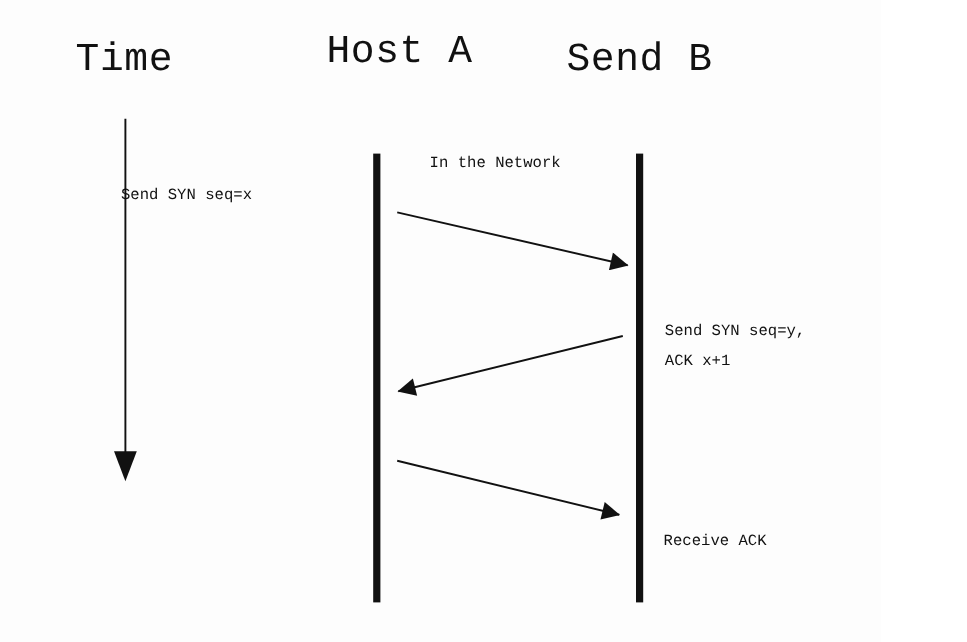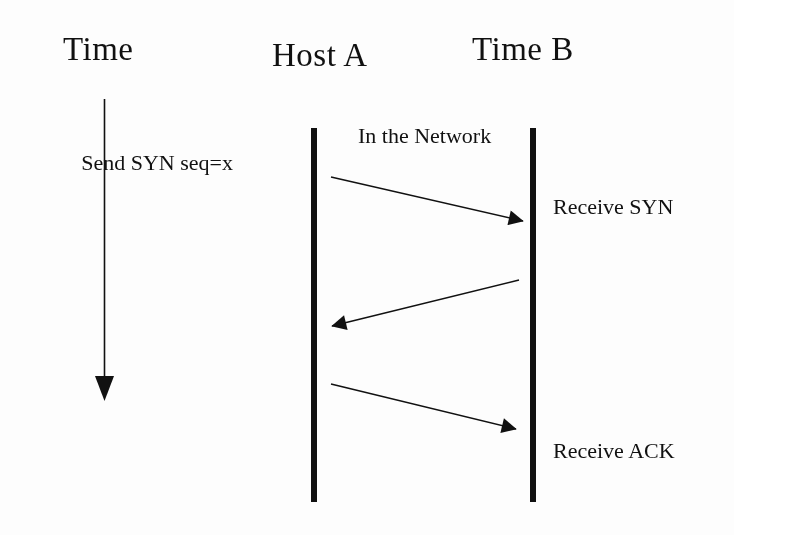--- a/index.html
+++ b/index.html
@@ -4,34 +4,34 @@
 <style>
   :root{
     --ink:#111111;
     --bg:#fdfdfd;
   }
   html,body{margin:0;padding:0;background:#ffffff;}
   .canvas{
     position:relative;
     width:734px;height:535px;
     background:var(--bg);
-    font-family:Liberation Serif, serif;
+    font-family:Liberation Mono, monospace;
     color:var(--ink);
     overflow:hidden;
   }
   .hdr{
     position:absolute;
     font-size:33px;
     line-height:1.2;
     letter-spacing:0.5px;
     white-space:nowrap;
   }
   .lbl{
     position:absolute;
-    font-size:22px;
+    font-size:13px;
     line-height:22px;
     white-space:nowrap;
   }
   .lbl.two-line span{display:block;line-height:25px;}
   .right-align{text-align:right;}
   .lifeline{
     position:absolute;
     top:128px;
     width:6px;height:374px;
     background:var(--ink);
@@ -45,22 +45,22 @@
   }
   svg .stroke{stroke:var(--ink);stroke-width:1.6;fill:none;}
   svg .fill{fill:var(--ink);stroke:none;}
 </style>
 </head>
 <body>
 
 <div class="canvas">
 
   <div class="hdr" style="left:63px;top:30px;">Time</div>
-  <div class="hdr" style="left:272px;top:36px;">Host A</div>
-  <div class="hdr" style="left:472px;top:30px;">Time B</div>
+  <div class="hdr" style="left:272px;top:24px;">Host A</div>
+  <div class="hdr" style="left:472px;top:30px;">Send B</div>
 
   <svg class="overlay" viewBox="0 0 806 535" aria-hidden="true">
     <defs>
       <marker id="ah" viewBox="0 0 10 10" refX="9.5" refY="5" markerWidth="22" markerHeight="15" orient="auto" markerUnits="userSpaceOnUse">
         <path d="M0,0 L10,5 L0,10 z" fill="#111111"></path>
       </marker>
     </defs>
 
     <line class="stroke" x1="104.5" y1="99" x2="104.5" y2="378"></line>
     <polygon class="fill" points="95,376 114,376 104.5,401"></polygon>
@@ -68,18 +68,21 @@
     <line class="stroke" x1="331" y1="177" x2="523" y2="221" marker-end="url(#ah)"></line>
     <line class="stroke" x1="519" y1="280" x2="332" y2="326" marker-end="url(#ah)"></line>
     <line class="stroke" x1="331" y1="384" x2="516" y2="429" marker-end="url(#ah)"></line>
   </svg>
 
   <div class="lifeline a"></div>
   <div class="lifeline b"></div>
 
   <div class="lbl" style="left:358px;top:125px;">In the Network</div>
 
-  <div class="lbl right-align" style="right:501px;top:152px;text-align:right;">Send SYN seq=x</div>
+  <div class="lbl right-align" style="right:524px;top:152px;text-align:right;">Send SYN seq=x</div>
 
-  <div class="lbl" style="left:553px;top:196px;">Receive SYN</div>
+  <div class="lbl two-line" style="left:554px;top:263px;">
+    <span>Send SYN seq=y,</span>
+    <span>ACK x+1</span>
+  </div>
   <div class="lbl" style="left:553px;top:440px;">Receive ACK</div>
 
 </div>
 
 </body></html>

